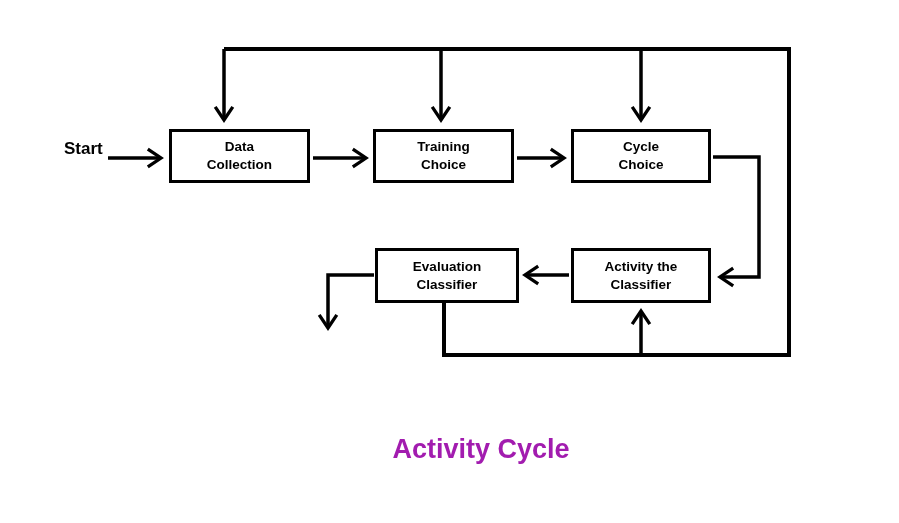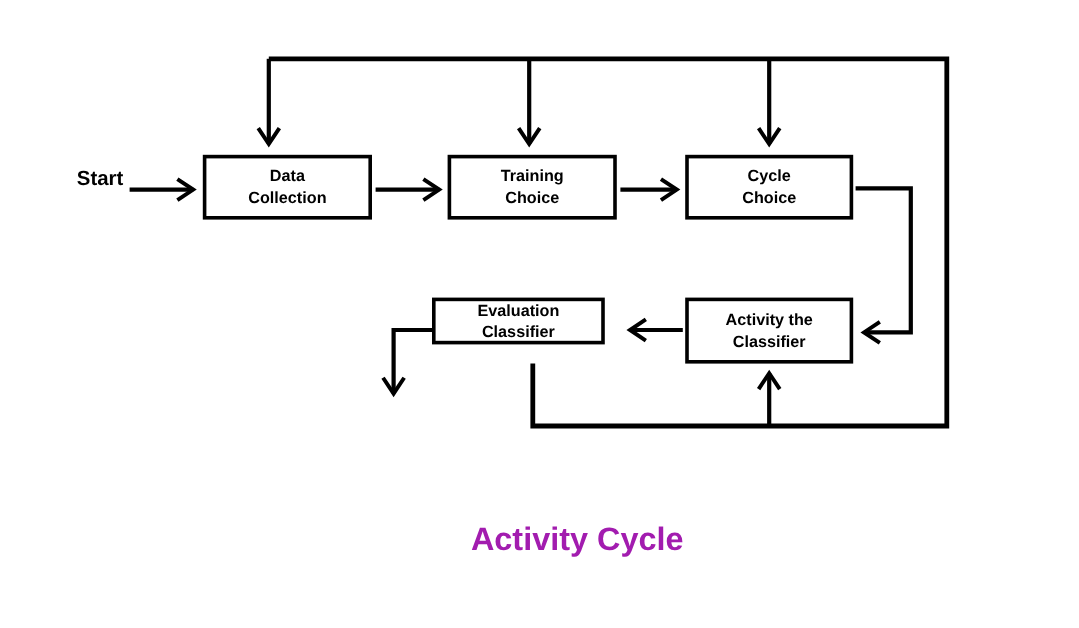--- a/index.html
+++ b/index.html
@@ -35,21 +35,21 @@
     text-align: center;
     font-weight: bold;
     font-size: 13.5px;
     line-height: 1.3;
     color: #000000;
     z-index: 2;
   }
   .box-data-collection     { left: 133px; top: 129px; width: 141px; height: 54px; }
   .box-feature-choice      { left: 337px; top: 129px; width: 141px; height: 54px; }
   .box-model-choice        { left: 535px; top: 129px; width: 140px; height: 54px; }
-  .box-evaluation-classifier { left: 324px; top: 248px; width: 144px; height: 39px; text-align: right; }
+  .box-evaluation-classifier { left: 339px; top: 248px; width: 144px; height: 55px; text-align: right; }
   .box-training-classifier   { left: 535px; top: 248px; width: 140px; height: 55px; }
   .floating-label {
     position: absolute;
     font-weight: bold;
     color: #000000;
     white-space: nowrap;
     z-index: 2;
   }
   .label-start       { left: 28px;  top: 139px; font-size: 17px; }
   .label-termination { left: 238px; top: 340px; font-size: 17.5px; }

